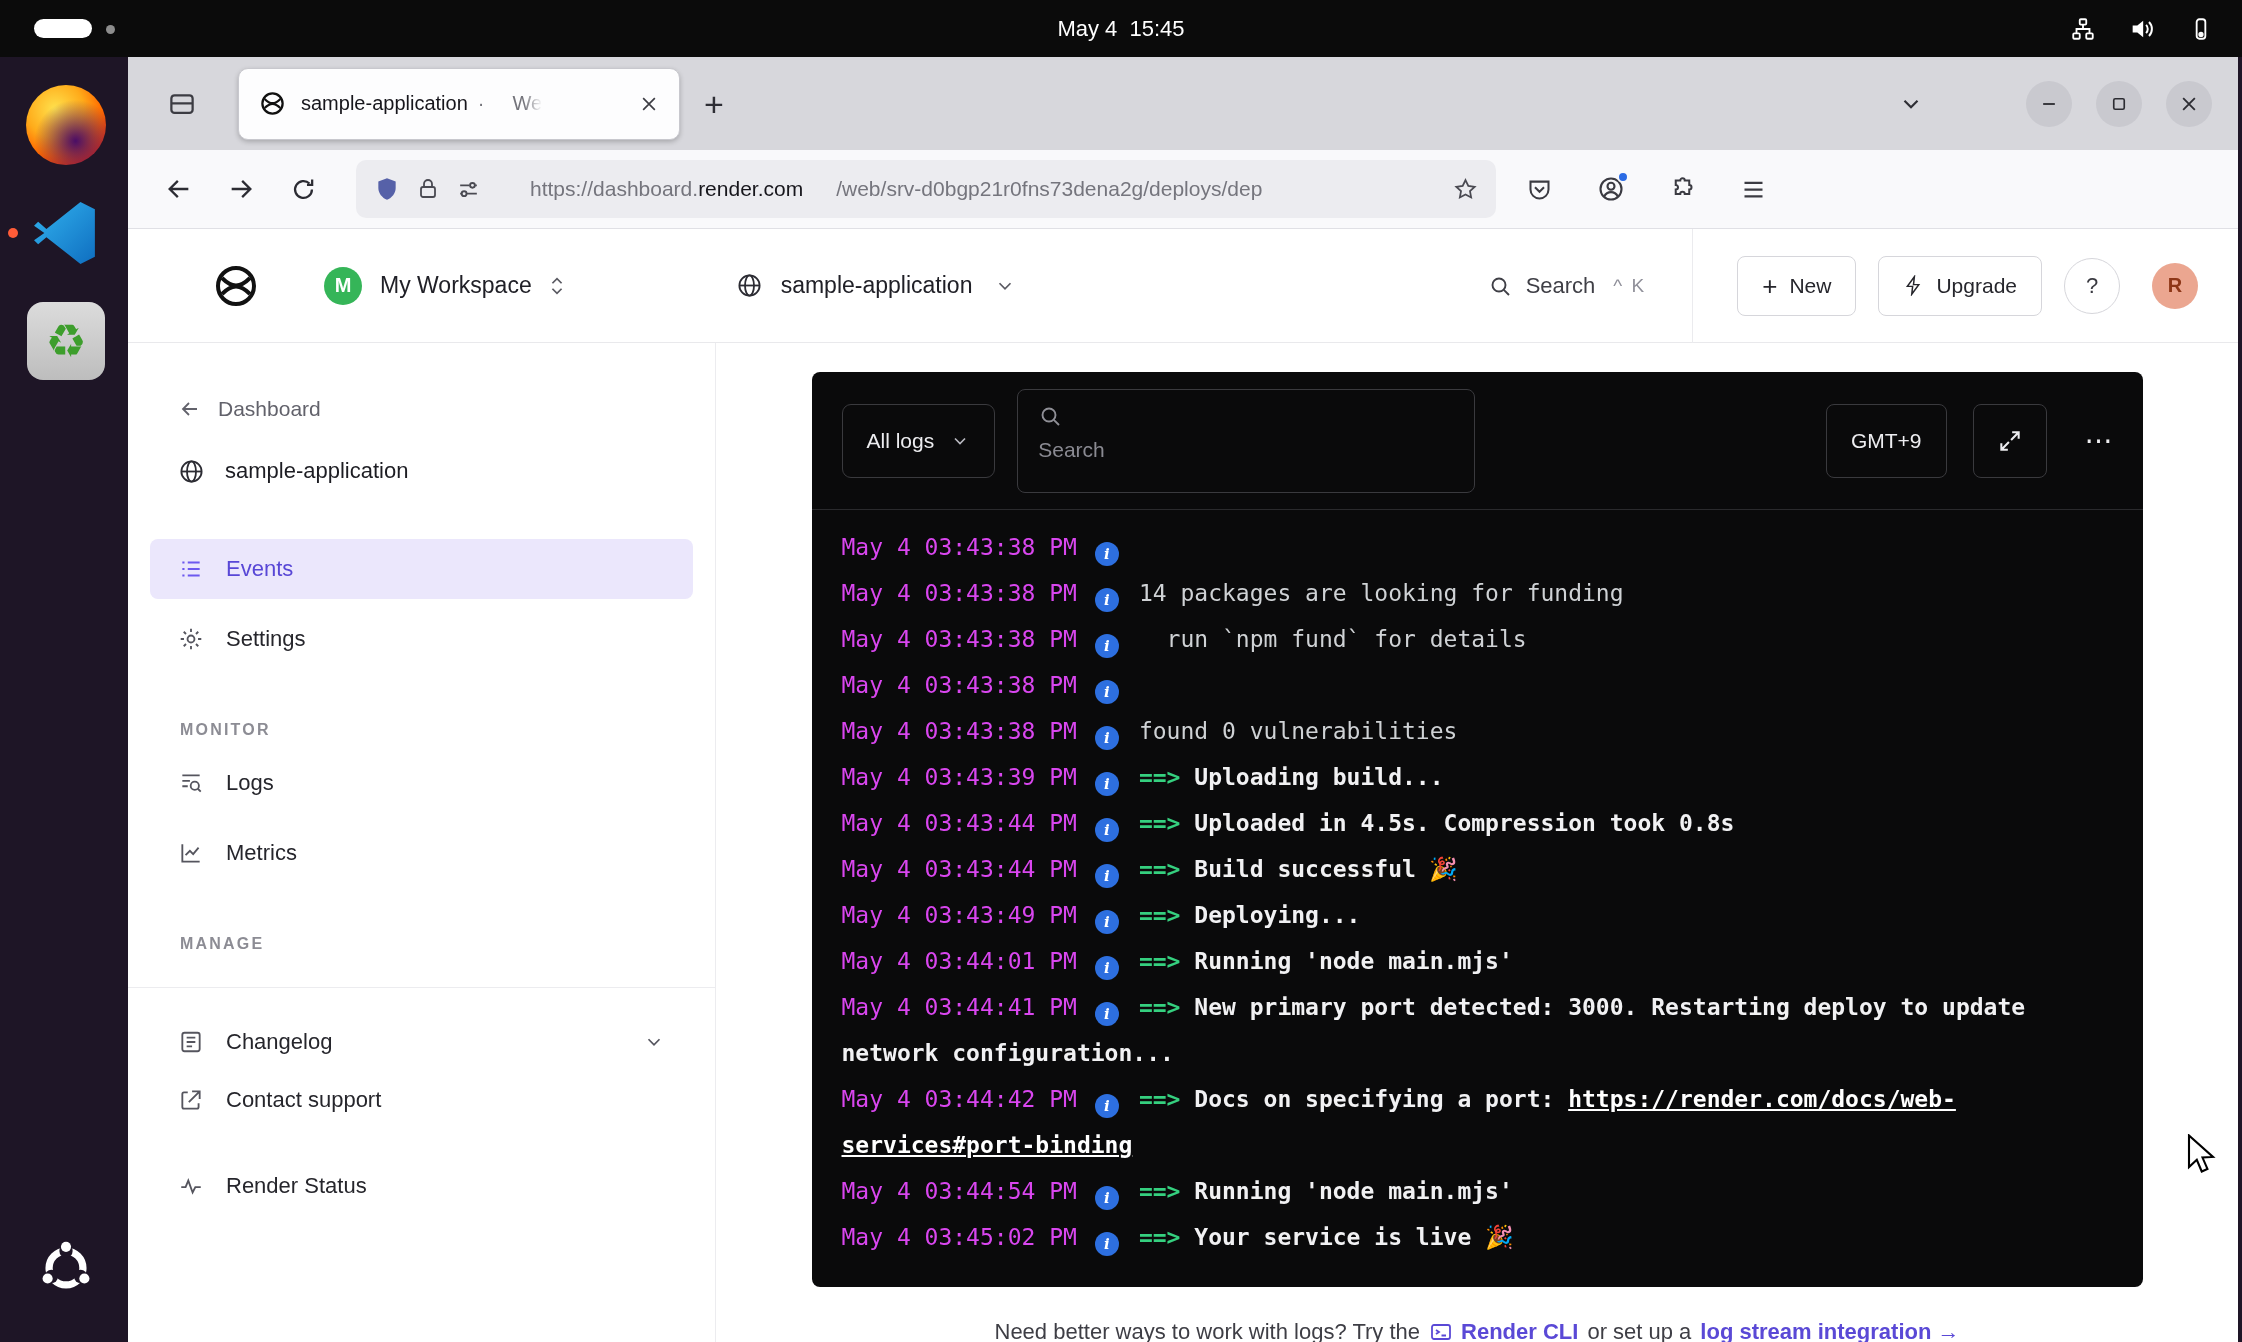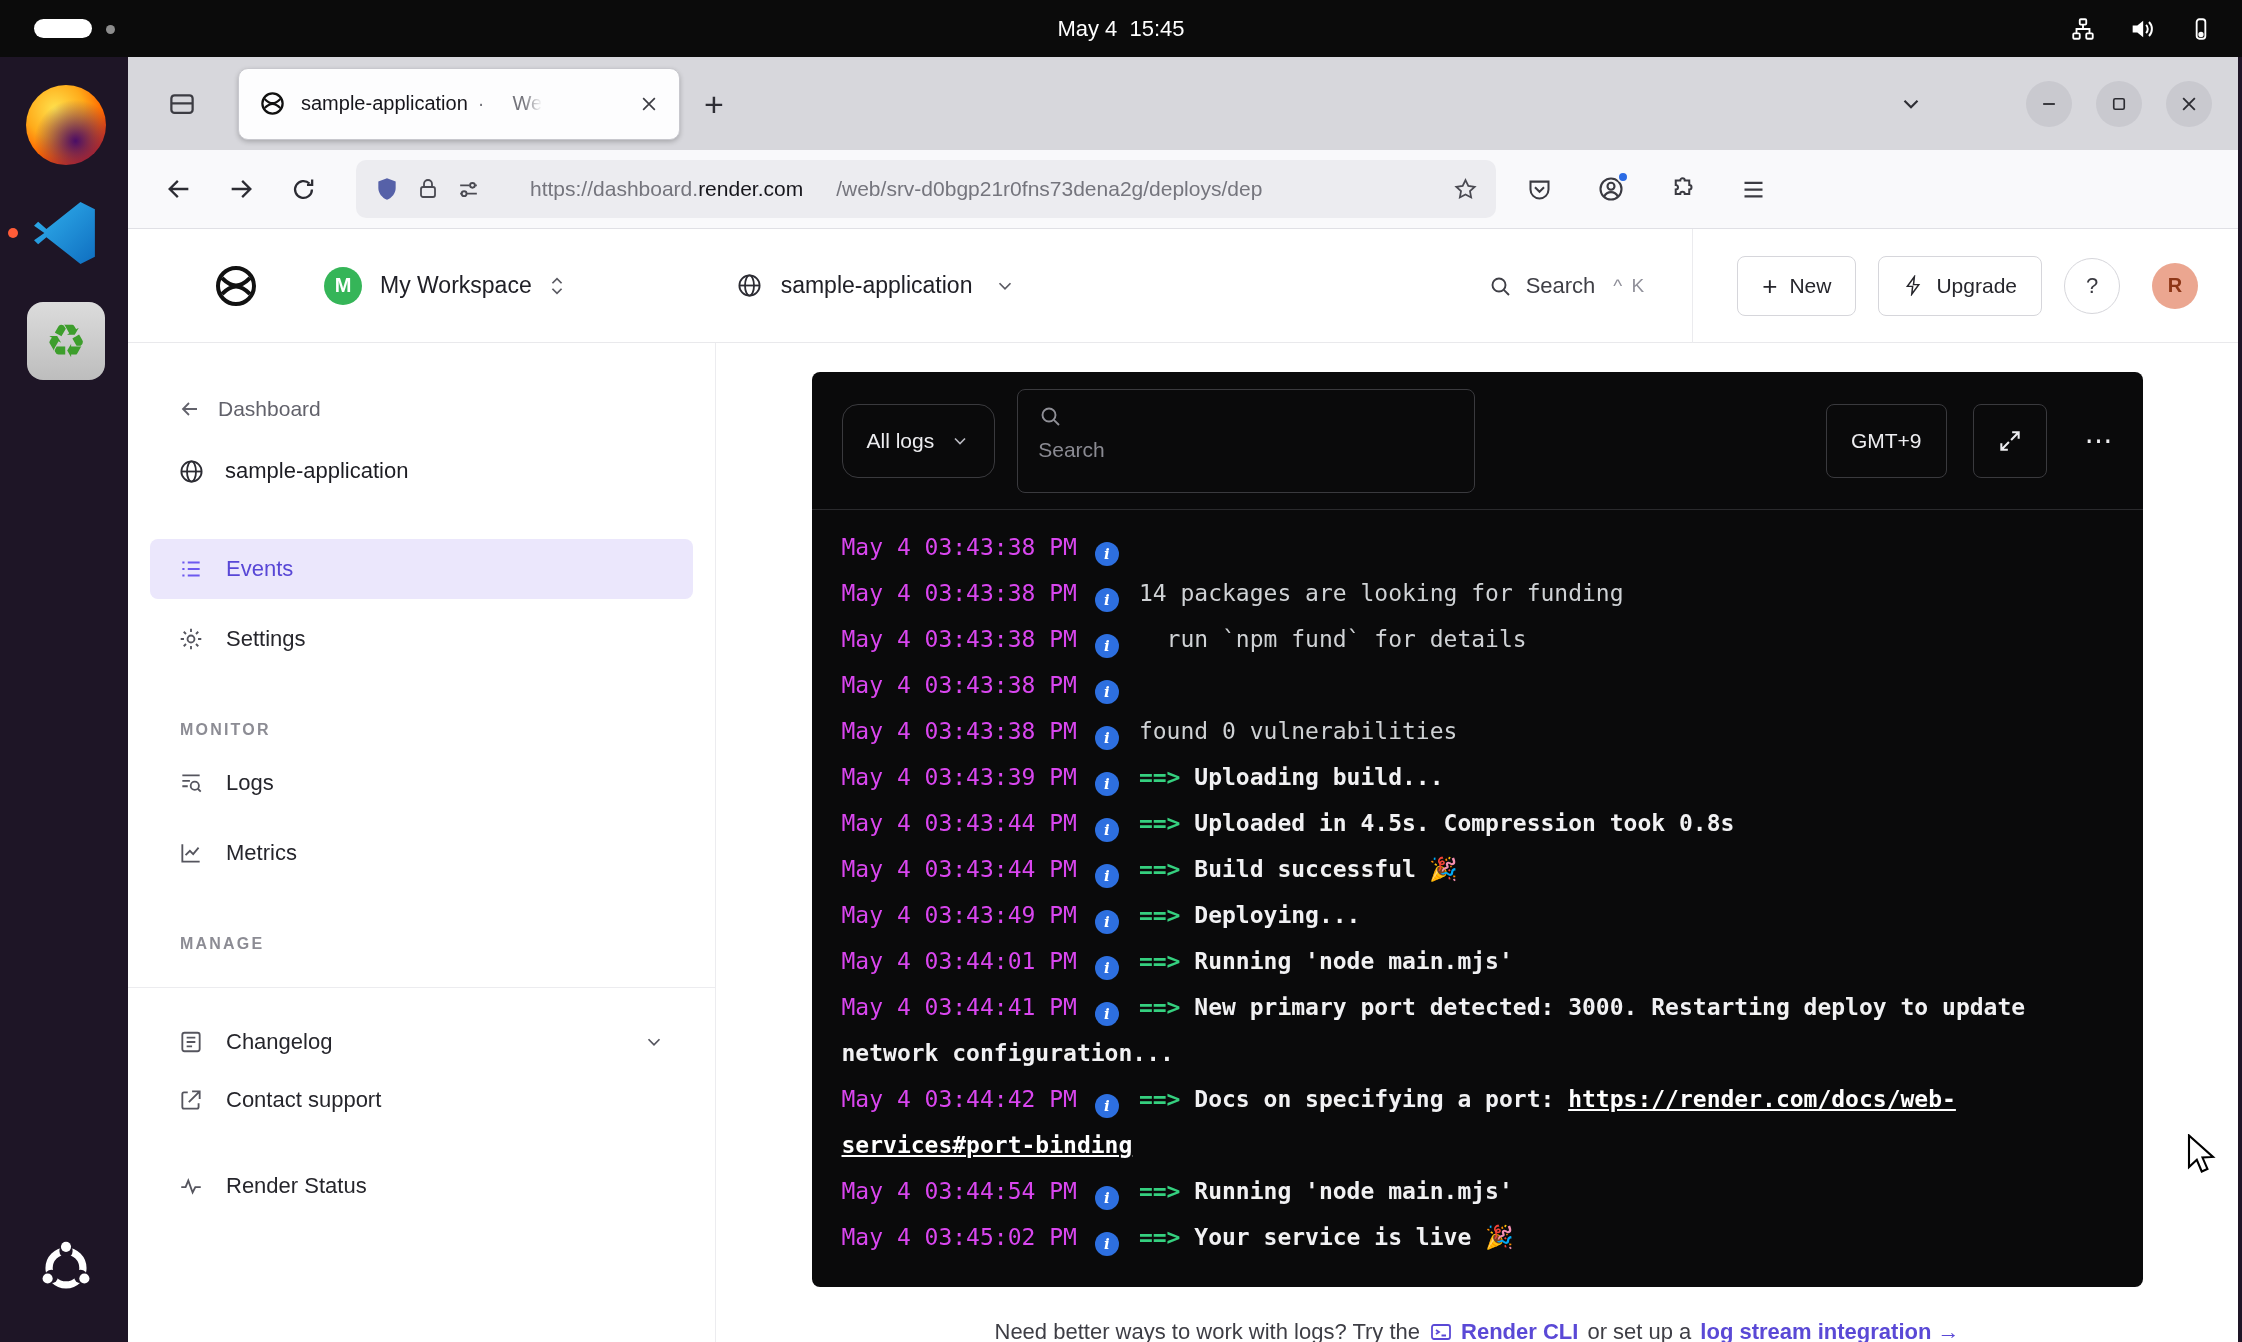--- a/index.html
+++ b/index.html
@@ -87,21 +87,21 @@
   .sb-bottom { margin-top:20px; border-top:1px solid #ececef; padding:26px 22px 0; }
   .sb-bottom .sb-item { height:56px; margin-bottom:2px; }
   .sb-item.gapped { margin-top:30px; }
   .sb-spacer { flex:1; }
   .sb-chevron { color:#55555e; display:flex; }
 
   .content { flex:1; min-width:0; display:flex; flex-direction:column; align-items:center; padding-top:29px; background:#fff; overflow:hidden; }
 
   .log-panel { width:1331px; height:915px; flex:none; background:#0a0a0b; border-radius:8px; display:flex; flex-direction:column; color:#e9e9ec; overflow:hidden; }
   .log-toolbar { height:138px; flex:none; display:flex; align-items:center; gap:22px; padding:0 30px; border-bottom:1px solid #2a2a2d; }
-  .lt-btn { height:74px; border:1px solid #3a3a3e; border-radius:16px; background:transparent; display:flex; align-items:center; gap:16px; padding:0 24px; font-size:21px; color:#ededf0; }
+  .lt-btn { height:74px; border:1px solid #3a3a3e; border-radius:9px; background:transparent; display:flex; align-items:center; gap:16px; padding:0 24px; font-size:21px; color:#ededf0; }
   .lt-search { width:458px; height:104px; border:1px solid #3a3a3e; border-radius:8px; padding:14px 20px; display:flex; flex-direction:column; gap:10px; }
   .lt-search-icon { color:#8f8f96; display:flex; }
   .lt-search-ph { font-size:21px; color:#8a8a92; }
   .lt-flex { flex:1; }
   .livetail-group { display:flex; height:74px; border:1px solid #3a3a3e; border-radius:8px; overflow:hidden; }
   .lt-seg { display:flex; align-items:center; gap:14px; padding:0 24px; font-size:21px; color:#ededf0; }
   .lt-seg + .lt-seg { border-left:2px solid #0ea5e9; }
   .expand-btn { width:74px; height:74px; flex:none; border:1px solid #3a3a3e; border-radius:8px; display:flex; align-items:center; justify-content:center; color:#ededf0; margin-left:4px; }
   .more-btn { font-size:28px; color:#ededf0; margin-left:16px; line-height:1; }
   .chev { display:flex; color:#b9b9c0; }

